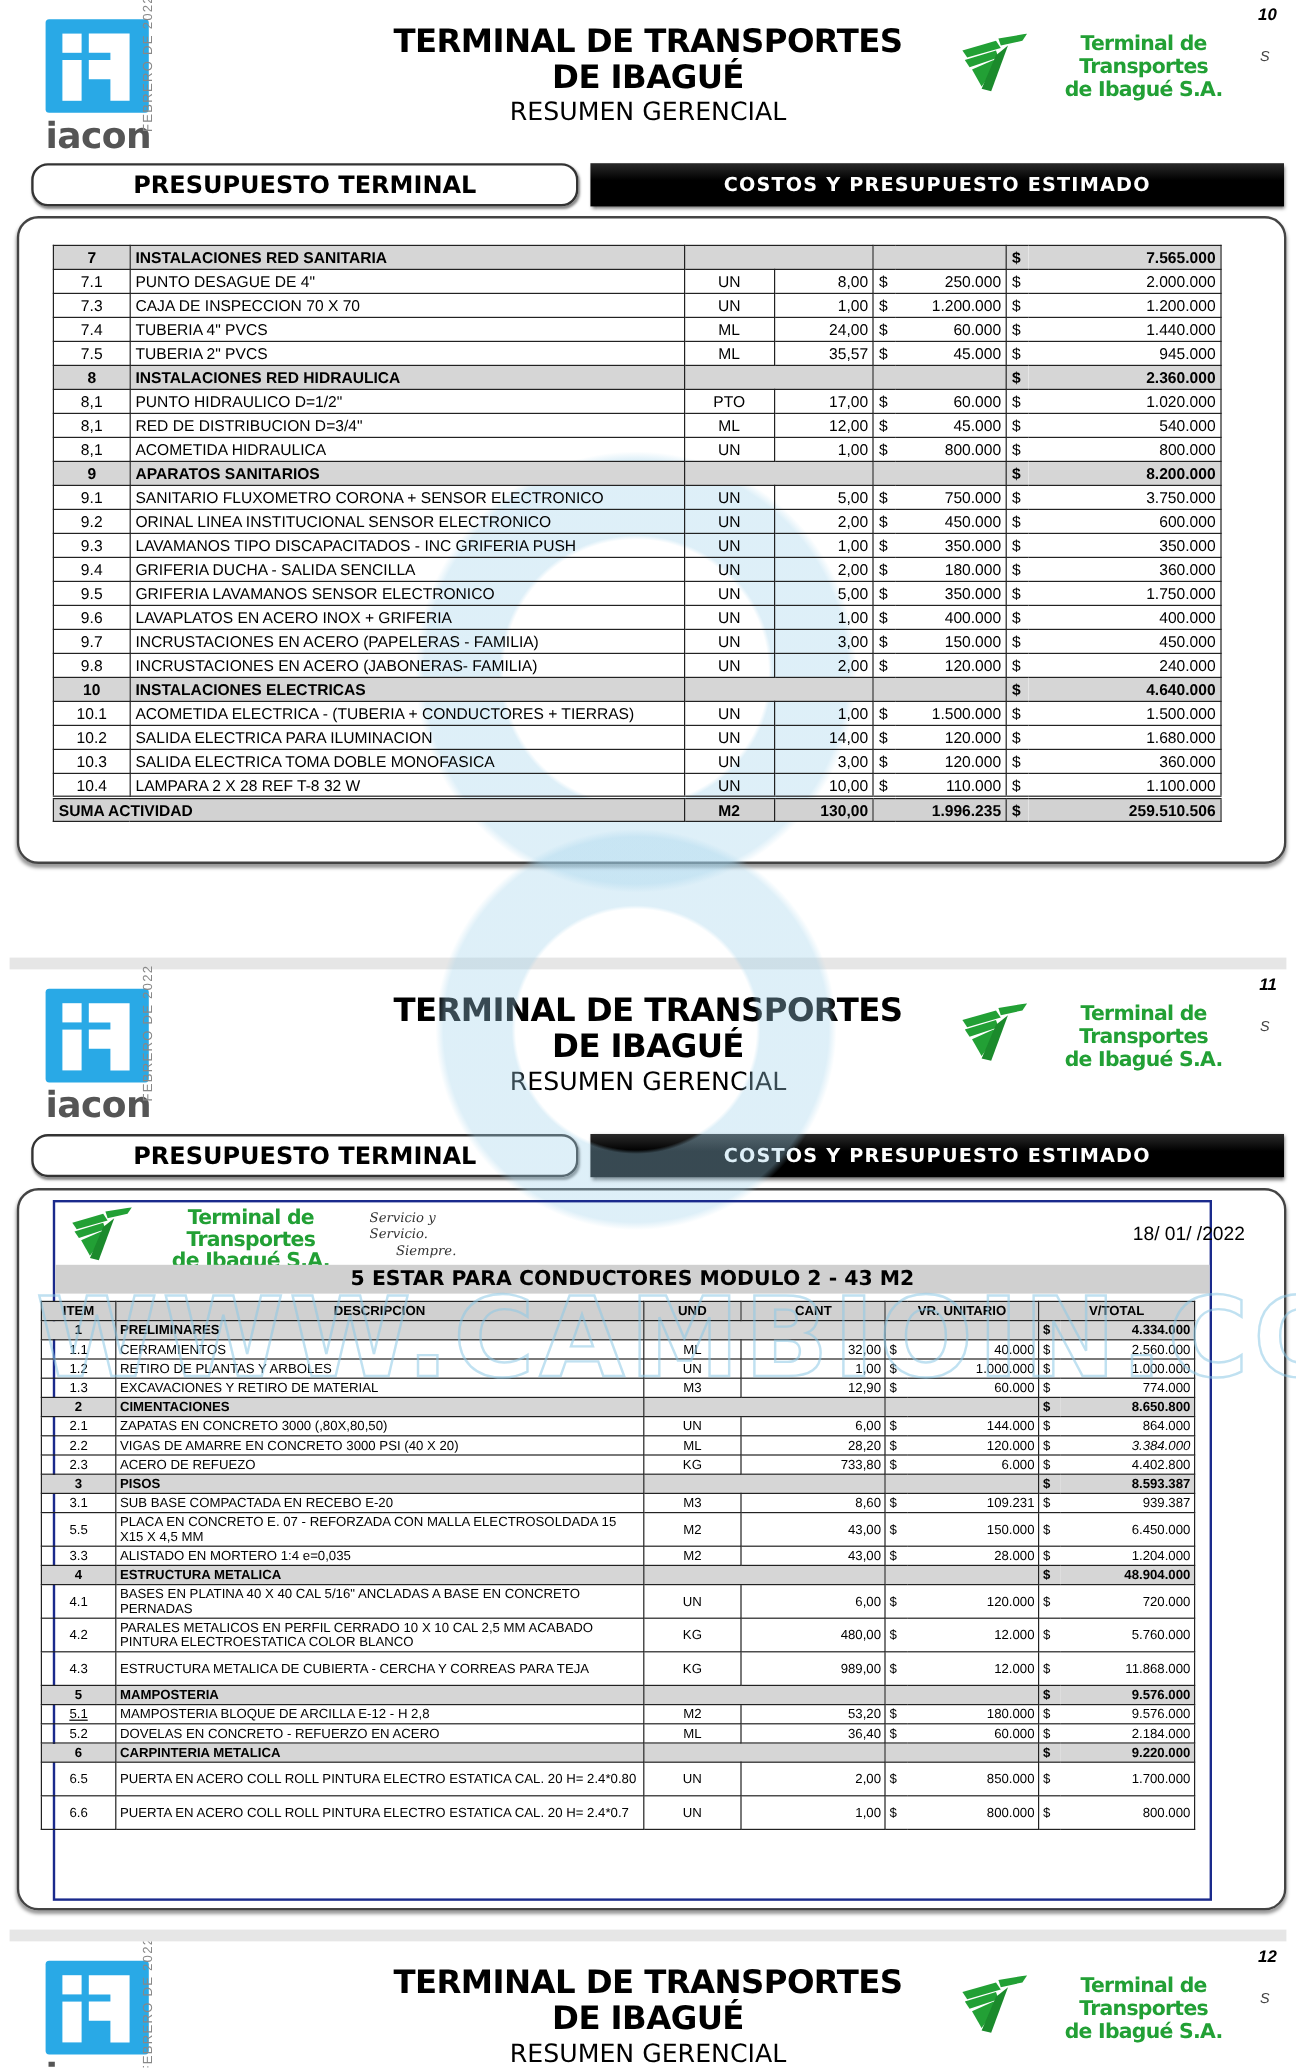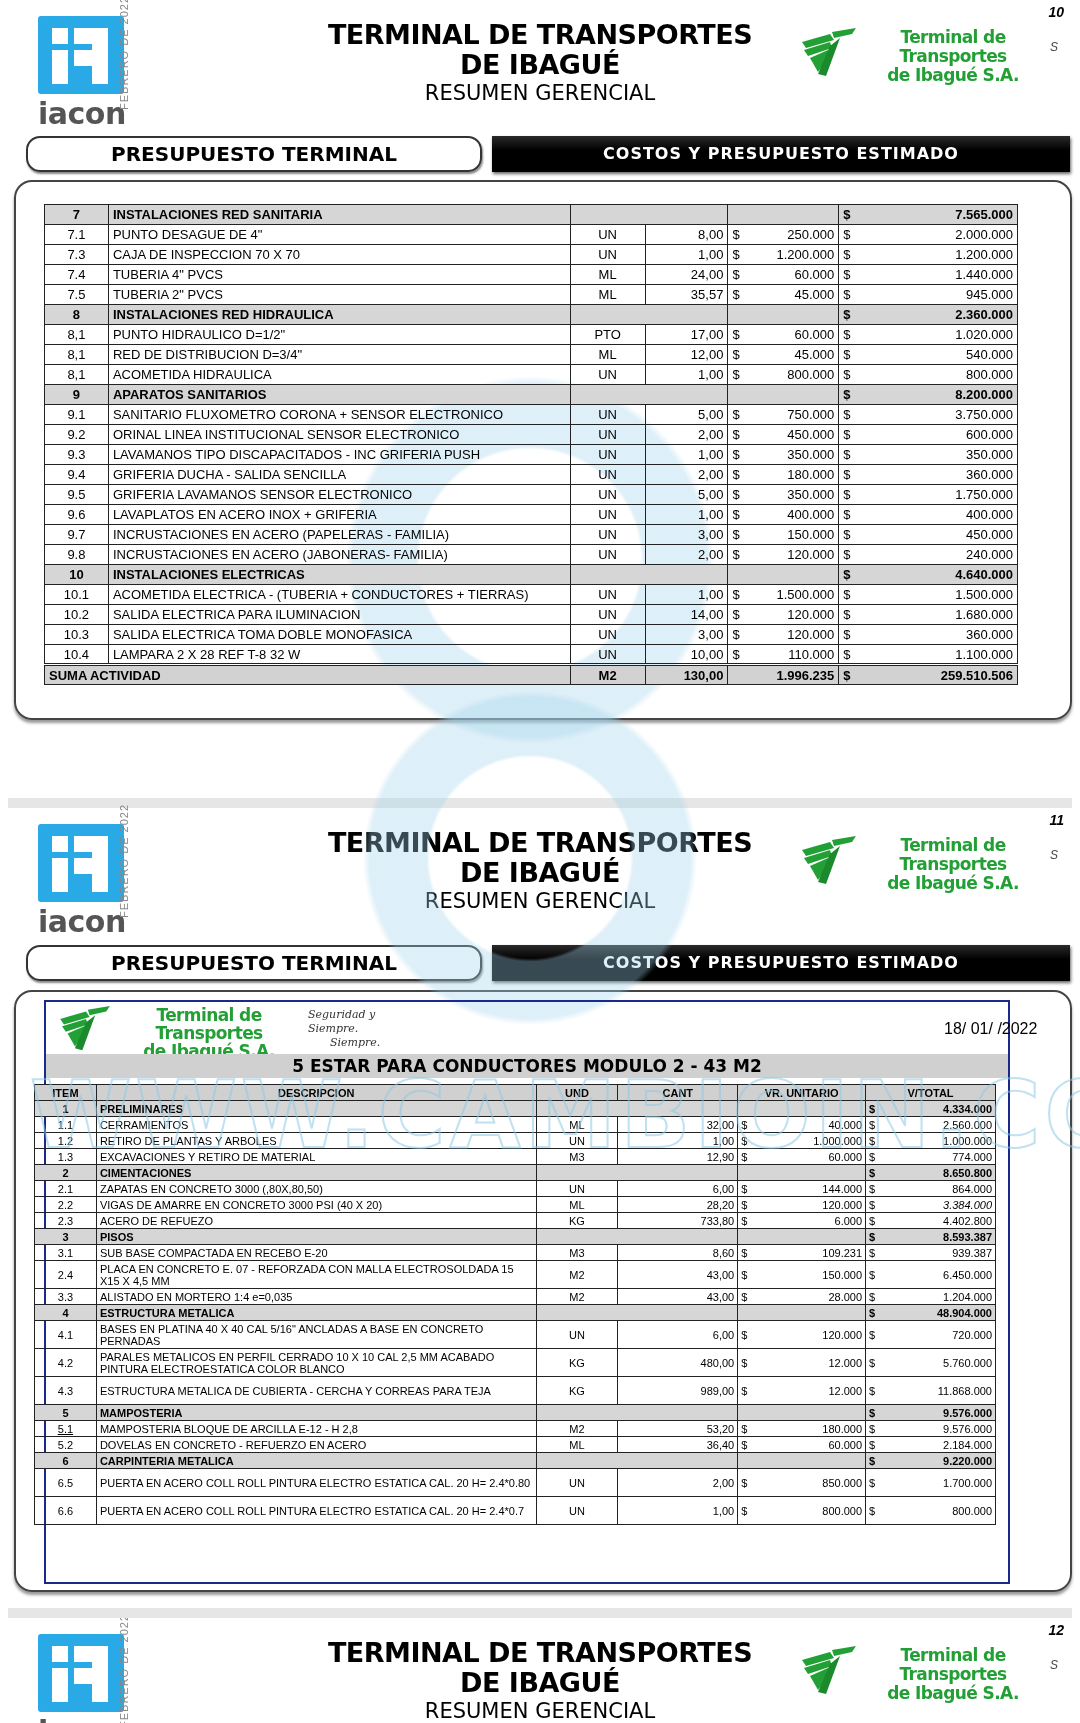--- a/index.html
+++ b/index.html
@@ -390,21 +390,21 @@
       <polygon points="4,22 30,14 32,20 8,28" fill="#22a035"></polygon>
       <polygon points="10,30 28,22 30,28 18,44" fill="#22a035"></polygon>
       <polygon points="32,4 56,0 52,6 34,10" fill="#22a035"></polygon>
       <polygon points="30,18 40,10 26,48 18,46" fill="#1b8a2c"></polygon>
     </svg>
     <div class="tl-text">
       <div>Terminal de Transportes</div>
       <div>de Ibagué S.A.</div>
     </div>
     <div class="slogan">
-      <div>Seguridad y Siempre.</div>
+      <div>Servicio y Servicio.</div>
       <div style="padding-left:22px;">Siempre.</div>
     </div>
   </div>
   <div class="date-lbl" style="left:908px; top:212px;">18/ 01/ /2022</div>
   <div class="mod-title" style="left:46px; top:246px; width:962px; height:24px; line-height:24px;">5 ESTAR PARA CONDUCTORES MODULO 2  -   43 M2</div>
 
   <table class="t2" style="left:34px; top:276px; width:962px;">
     <colgroup>
       <col style="width:62px">
         <col style="width:440px">
@@ -512,21 +512,21 @@
           <td class="c-item" style="height: 16px;">3.1</td>
           <td class="" style="height: 16px;">SUB BASE COMPACTADA EN RECEBO E-20</td>
           <td class="c-und" style="height: 16px;">M3</td>
           <td class="c-num" style="height: 16px;">8,60</td>
           <td class="c-cur" style="height: 16px;">$</td>
           <td class="c-val" style="height: 16px;">109.231</td>
           <td class="c-cur" style="height: 16px;">$</td>
           <td class="c-val" style="height: 16px;">939.387</td>
         </tr>
         <tr>
-          <td class="c-item" style="height: 28px;">2.4</td>
+          <td class="c-item" style="height: 28px;">5.5</td>
           <td class="desc2" style="height: 28px;">PLACA EN CONCRETO E. 07 - REFORZADA CON MALLA ELECTROSOLDADA 15 X15 X 4,5 MM</td>
           <td class="c-und" style="height: 28px;">M2</td>
           <td class="c-num" style="height: 28px;">43,00</td>
           <td class="c-cur" style="height: 28px;">$</td>
           <td class="c-val" style="height: 28px;">150.000</td>
           <td class="c-cur" style="height: 28px;">$</td>
           <td class="c-val" style="height: 28px;">6.450.000</td>
         </tr>
         <tr>
           <td class="c-item" style="height: 16px;">3.3</td>

